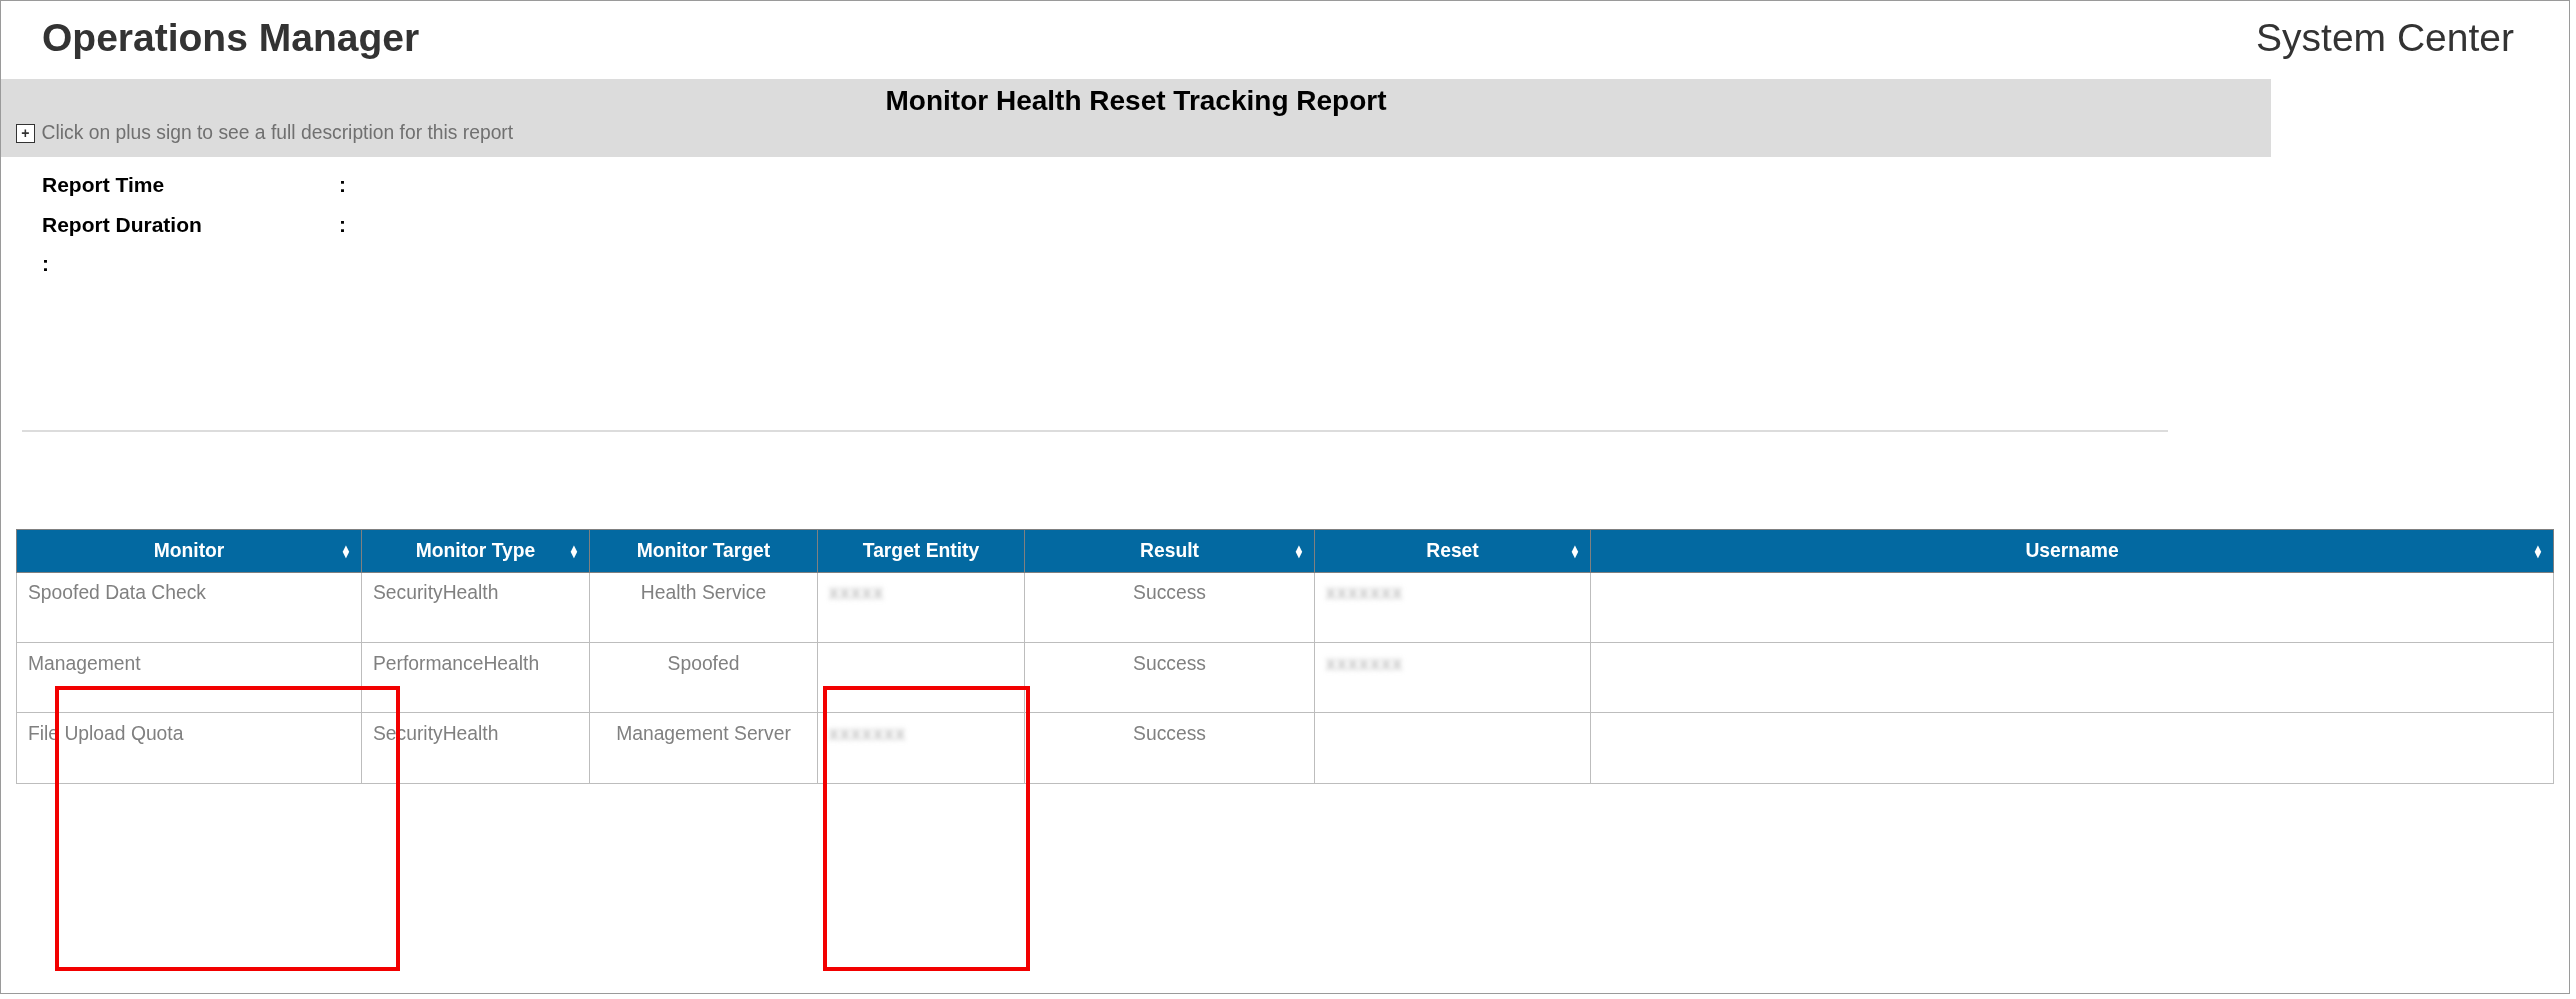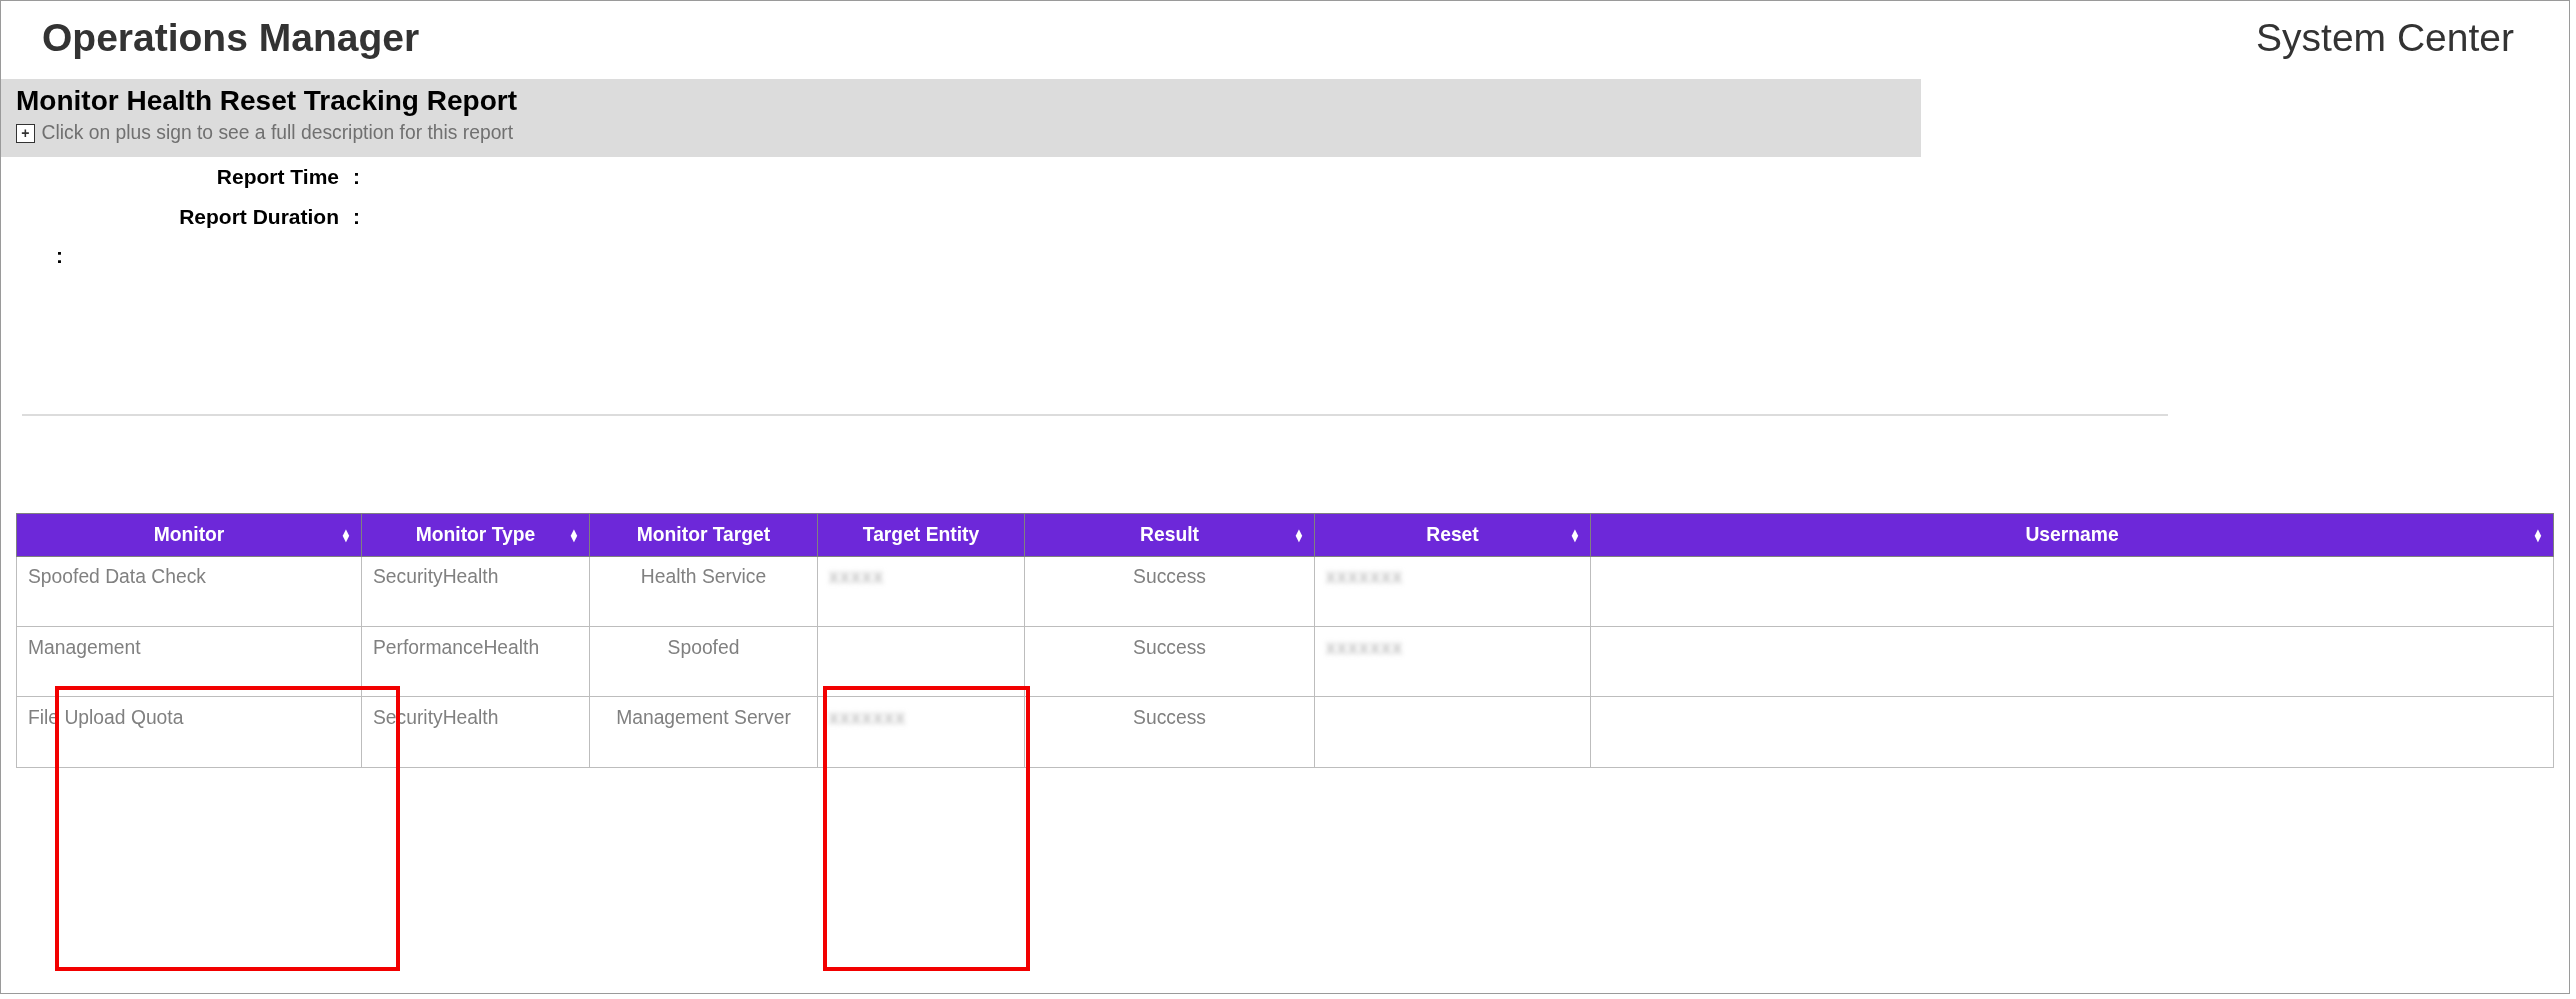--- a/index.html
+++ b/index.html
@@ -31,22 +31,23 @@
   }
   .brand-right {
     font-size: 39px;
     font-weight: 300;
     color: #333;
     margin-right: 14px;
   }
   .title-band {
     background: #dcdcdc;
     padding: 5.5px 15px 12.4px 15px;
-    width: 1920px;
+    width: 2270px;
     box-sizing: border-box;
+    text-align: center;
   }
   .title-band h2 {
     margin: 0;
     font-size: 28px;
     font-weight: bold;
     color: #000;
   }
   .expand-row {
     margin-top: 5.5px;
     display: flex;
@@ -63,23 +64,22 @@
     align-items: center;
     justify-content: center;
     font-size: 14px;
     line-height: 1;
     font-weight: bold;
     color: #333;
     cursor: pointer;
     background: #fff;
   }
   .meta {
-    padding: 0 41px;
+    padding: 8px 41px;
     font-size: 21px;
-    text-align: right;
   }
   .meta-row {
     display: flex;
     line-height: 1.9;
   }
   .meta-label {
     width: 297px;
     font-weight: 600;
     color: #000;
   }
@@ -99,21 +99,21 @@
   .table-gap {
     height: 97px;
   }
   table.data {
     border-collapse: collapse;
     width: calc(100% - 30px);
     margin: 0 15px;
     table-layout: fixed;
   }
   table.data th {
-    background: #6d28d9;
+    background: #0369a1;
     color: #fff;
     font-weight: 600;
     font-size: 19.3px;
     padding: 9.7px 7px;
     border: 1.4px solid #808080;
     position: relative;
     text-align: center;
   }
   table.data th .sort-icon {
     position: absolute;

